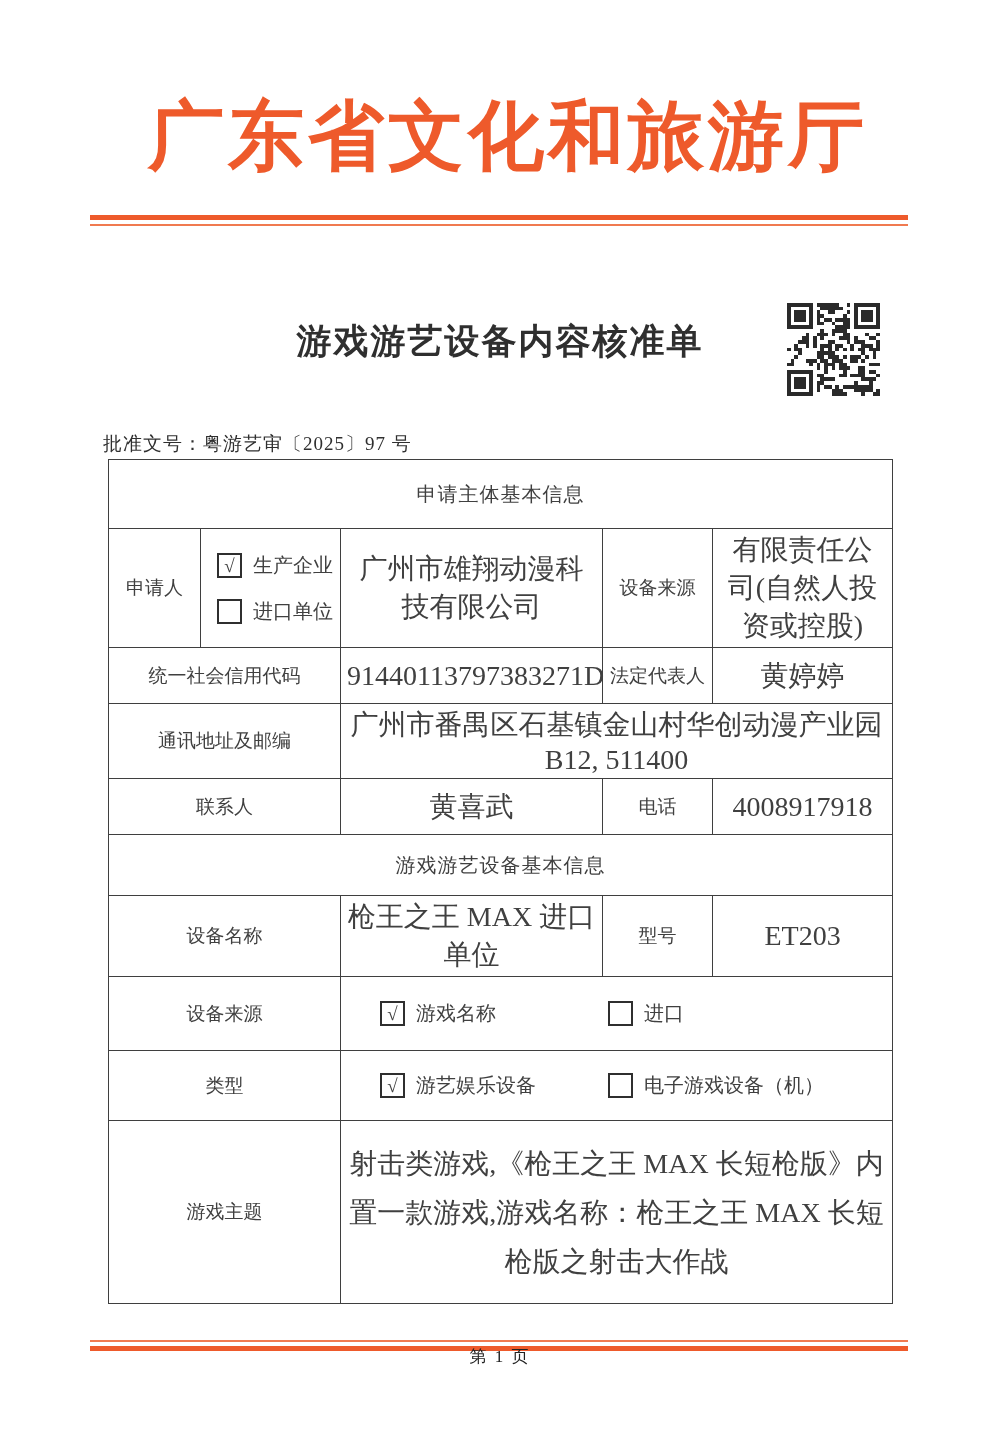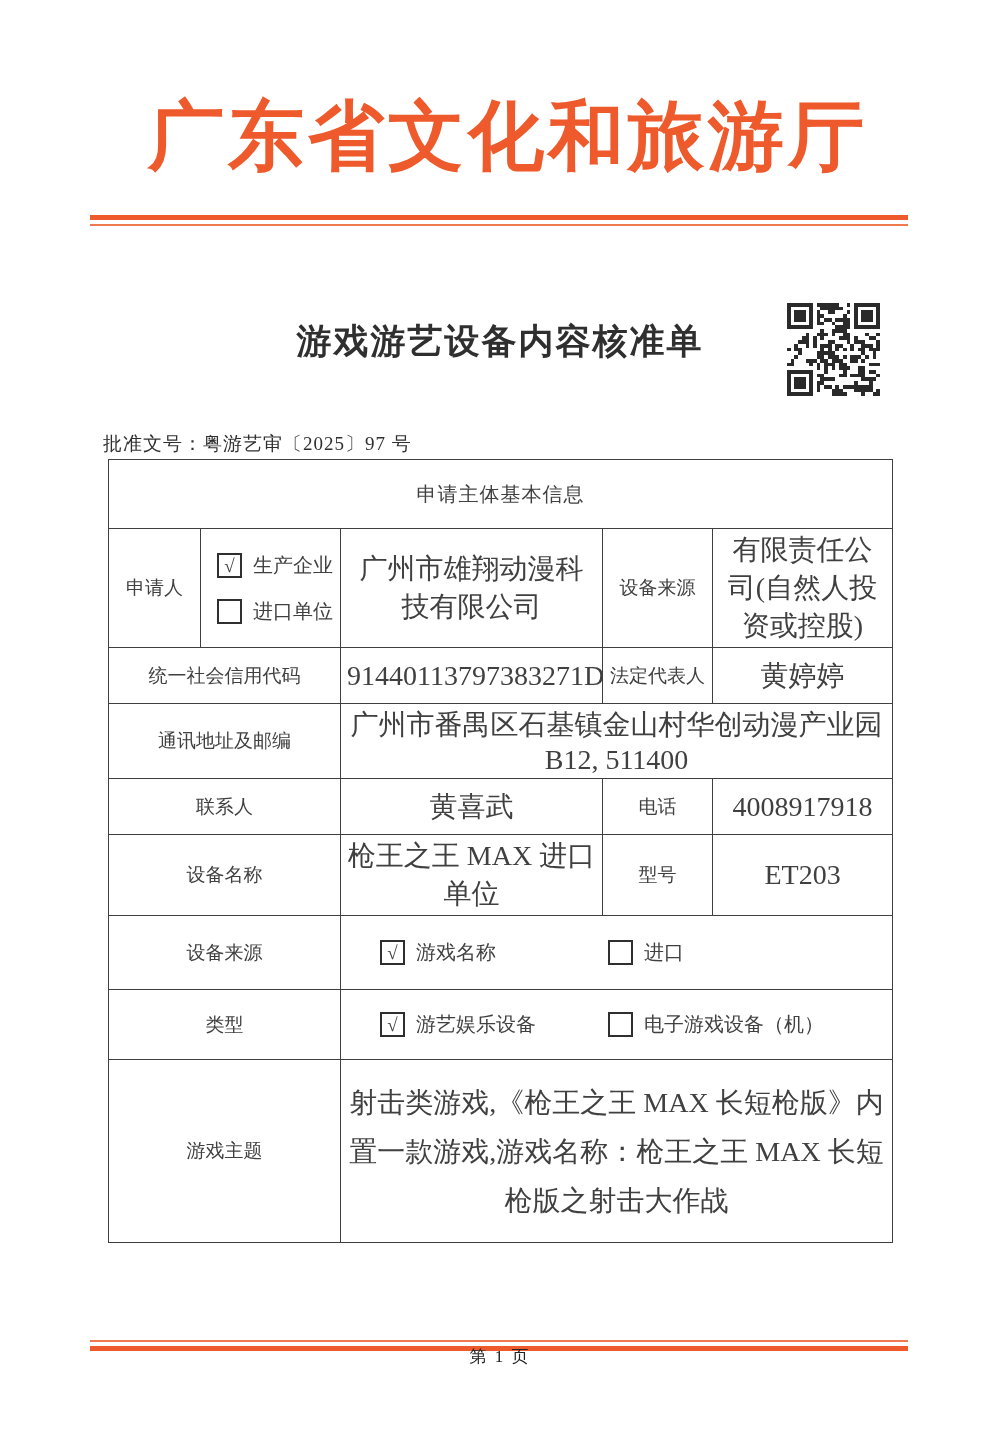--- a/index.html
+++ b/index.html
@@ -480,20 +480,23 @@
         <td colspan="2" class="lbl">通讯地址及邮编</td>
         <td colspan="3" class="val">广州市番禺区石基镇金山村华创动漫产业园 B12, 511400</td>
       </tr>
       <tr style="height:56px">
         <td colspan="2" class="lbl">联系人</td>
         <td class="val">黄喜武</td>
         <td class="lbl">电话</td>
         <td class="val">4008917918</td>
       </tr>
       <tr style="height:61px">
+        <td colspan="5" class="section-hdr">游戏游艺设备基本信息</td>
+      </tr>
+      <tr style="height:61px">
         <td colspan="2" class="lbl">设备名称</td>
         <td class="val">枪王之王 MAX 进口单位</td>
         <td class="lbl">型号</td>
         <td class="val">ET203</td>
       </tr>
       <tr style="height:74px">
         <td colspan="2" class="lbl">设备来源</td>
         <td colspan="3">
           <div class="opt-row">
             <span class="opt opt-first">

